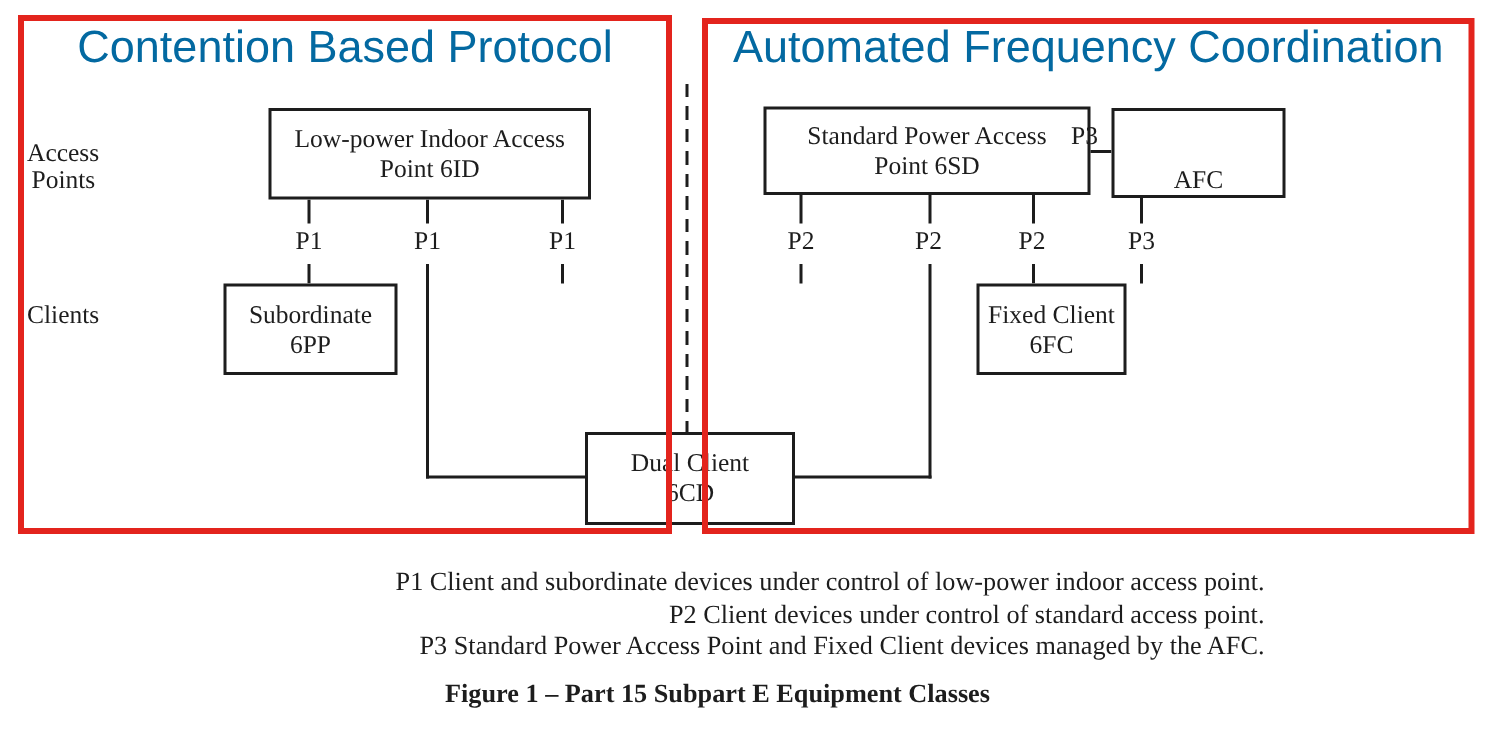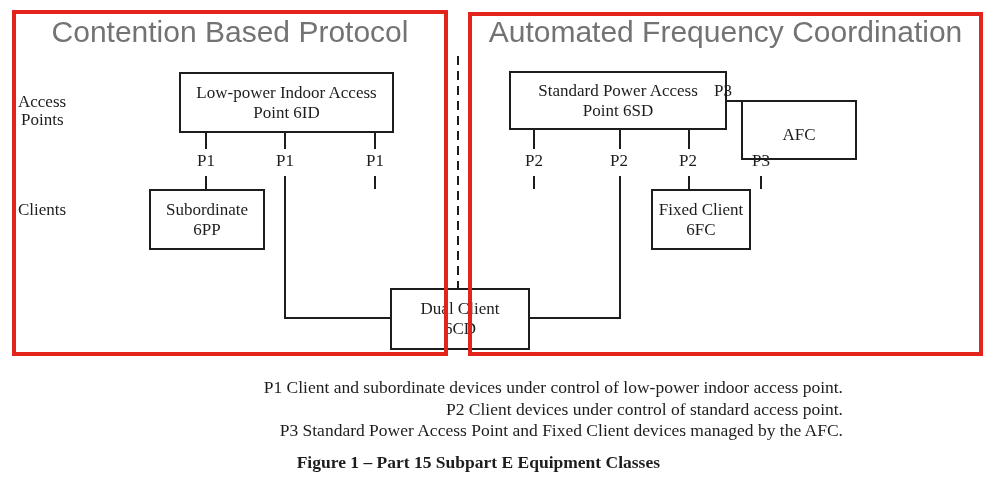--- a/index.html
+++ b/index.html
@@ -4,36 +4,36 @@
 <style>
   html,body{margin:0;padding:0;background:#fff;}
   #stage{
     position:relative;width:1000px;height:490px;background:var(--bg,#fff);
     font-family:"Liberation Serif",serif;color:var(--text,#1d1d1d);overflow:hidden;
   }
   
   .panel{position:absolute;border:4px solid var(--red,#e3241d);box-sizing:border-box;z-index:6;pointer-events:none;}
   .panel-title{
     position:absolute;z-index:2;text-align:center;
-    font-family:"Liberation Sans",sans-serif;font-size:30px;line-height:32px;color:#737373;
+    font-family:"Liberation Sans",sans-serif;font-size:30px;line-height:32px;color:#0369a1;
     white-space:nowrap;
   }
   
   .dashed-v{
     position:absolute;width:2px;z-index:1;
     background:repeating-linear-gradient(to bottom,var(--line,#1d1d1d) 0 9px,transparent 9px 15px);
   }
   
   .node{
     position:absolute;border:2px solid var(--line,#1d1d1d);background:#fff;box-sizing:border-box;
     display:flex;flex-direction:column;align-items:center;justify-content:center;
     text-align:center;font-size:17px;line-height:20px;z-index:2;
   }
   .node span{display:block;}
-  .node.top-align{justify-content:center;padding-top:9px;margin-top:28px;}
+  .node.top-align{justify-content:flex-end;padding-top:9px;}
   
   .cline{position:absolute;background:var(--line,#1d1d1d);z-index:1;}
   
   .port{position:absolute;font-size:17px;line-height:20px;text-align:center;z-index:2;}
   
   .rowlabel{position:absolute;font-size:17px;line-height:18px;z-index:2;}
   
   .legend{position:absolute;font-size:17.5px;line-height:21.5px;z-index:2;text-align:right;}
   .caption{position:absolute;font-size:17.5px;font-weight:bold;text-align:right;z-index:2;}
 </style>

